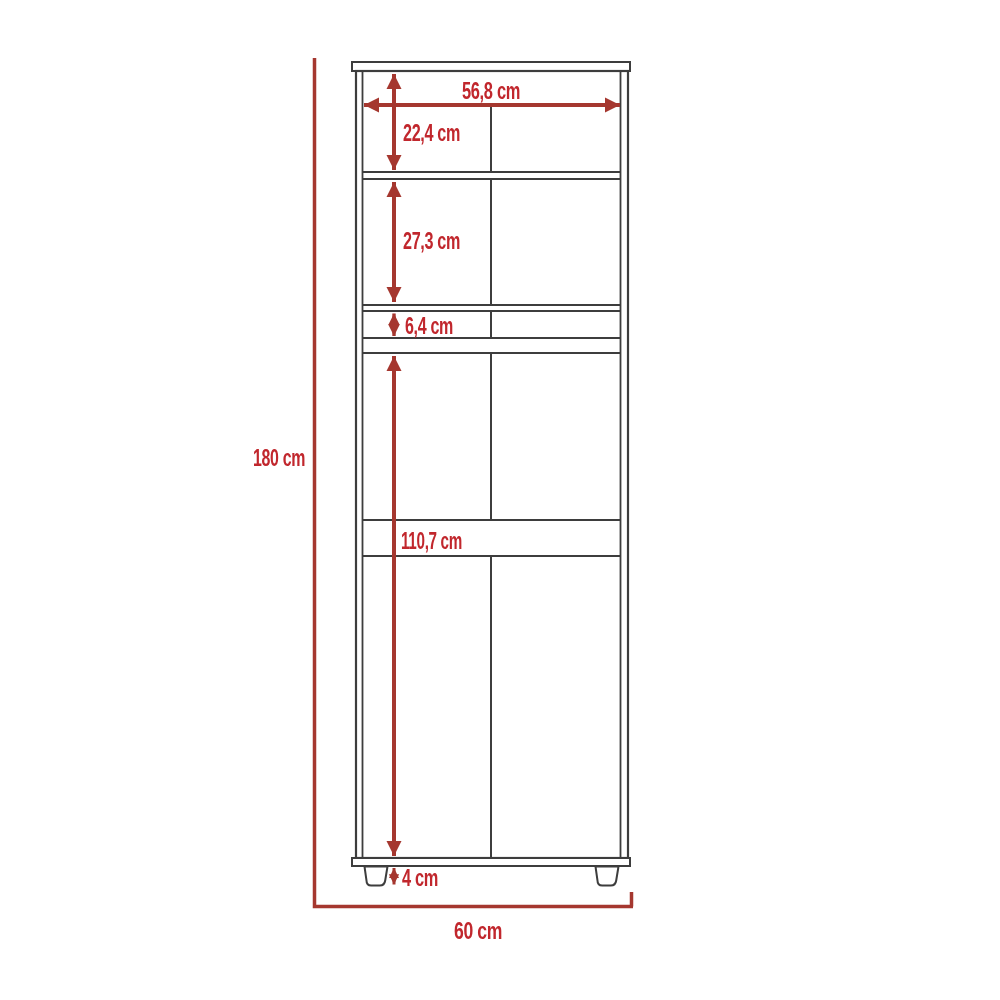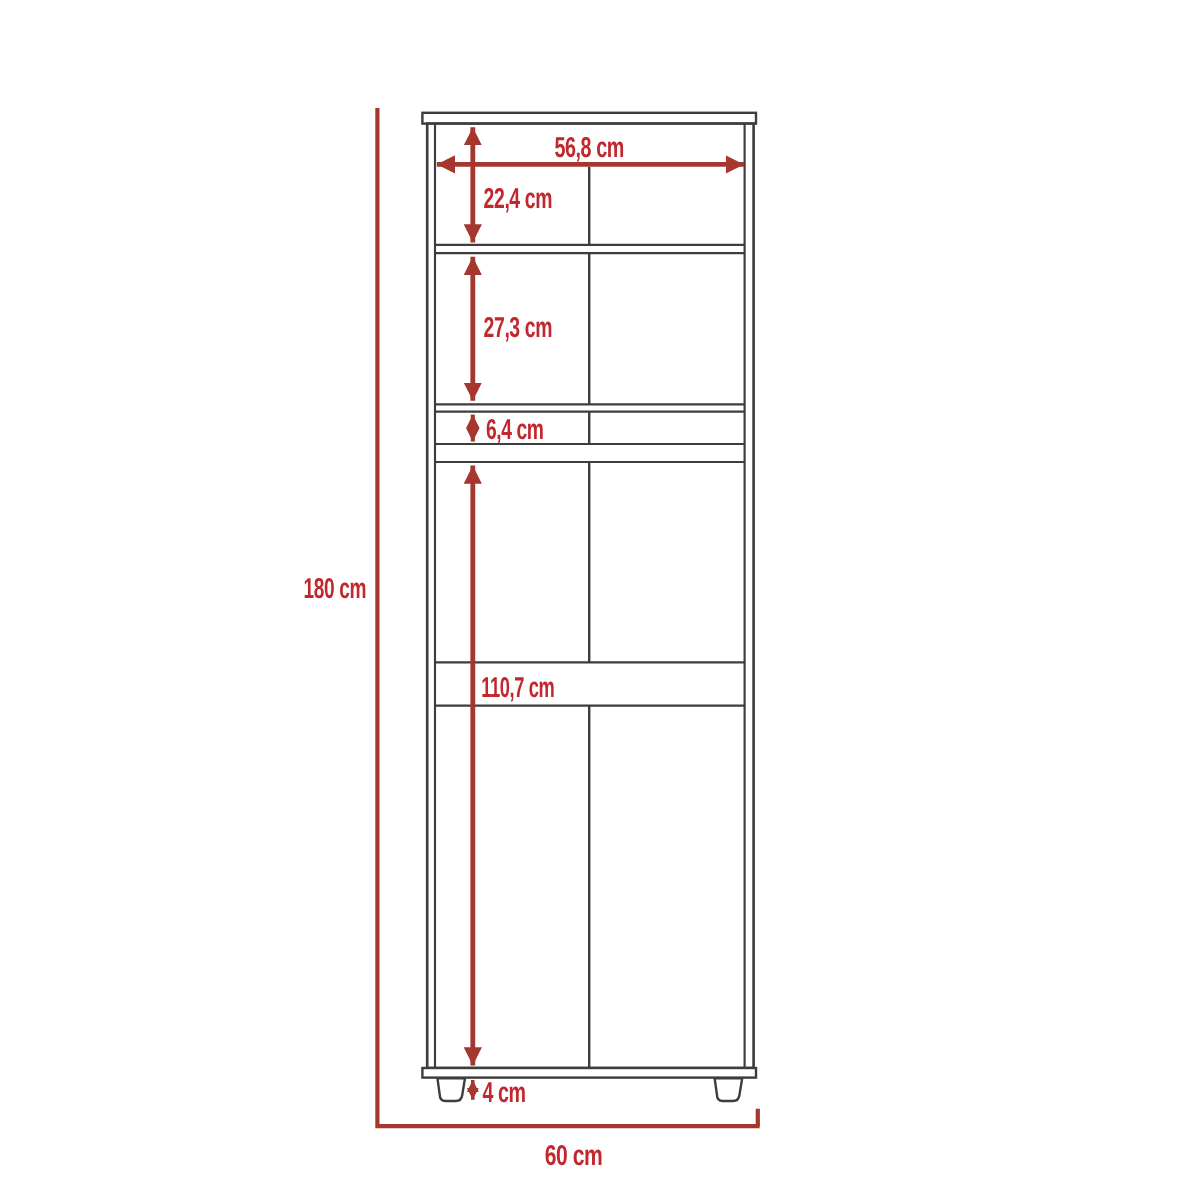--- a/index.html
+++ b/index.html
@@ -7,21 +7,20 @@
     padding: 0;
     background: #ffffff;
     font-family: "Liberation Sans", sans-serif;
   }
   .stage {
     position: relative;
     width: 1000px;
     height: 956px;
     background: #ffffff;
     overflow: hidden;
-    margin-top: 32px;
   }
   svg { display: block; }
   .dim-label {
     font-family: "Liberation Sans", sans-serif;
     font-weight: 700;
     font-size: 24px;
     fill: #c1272d;
     letter-spacing: -0.5px;
   }
   .cab-stroke  { stroke: #3d3d3d; fill: #ffffff; }

